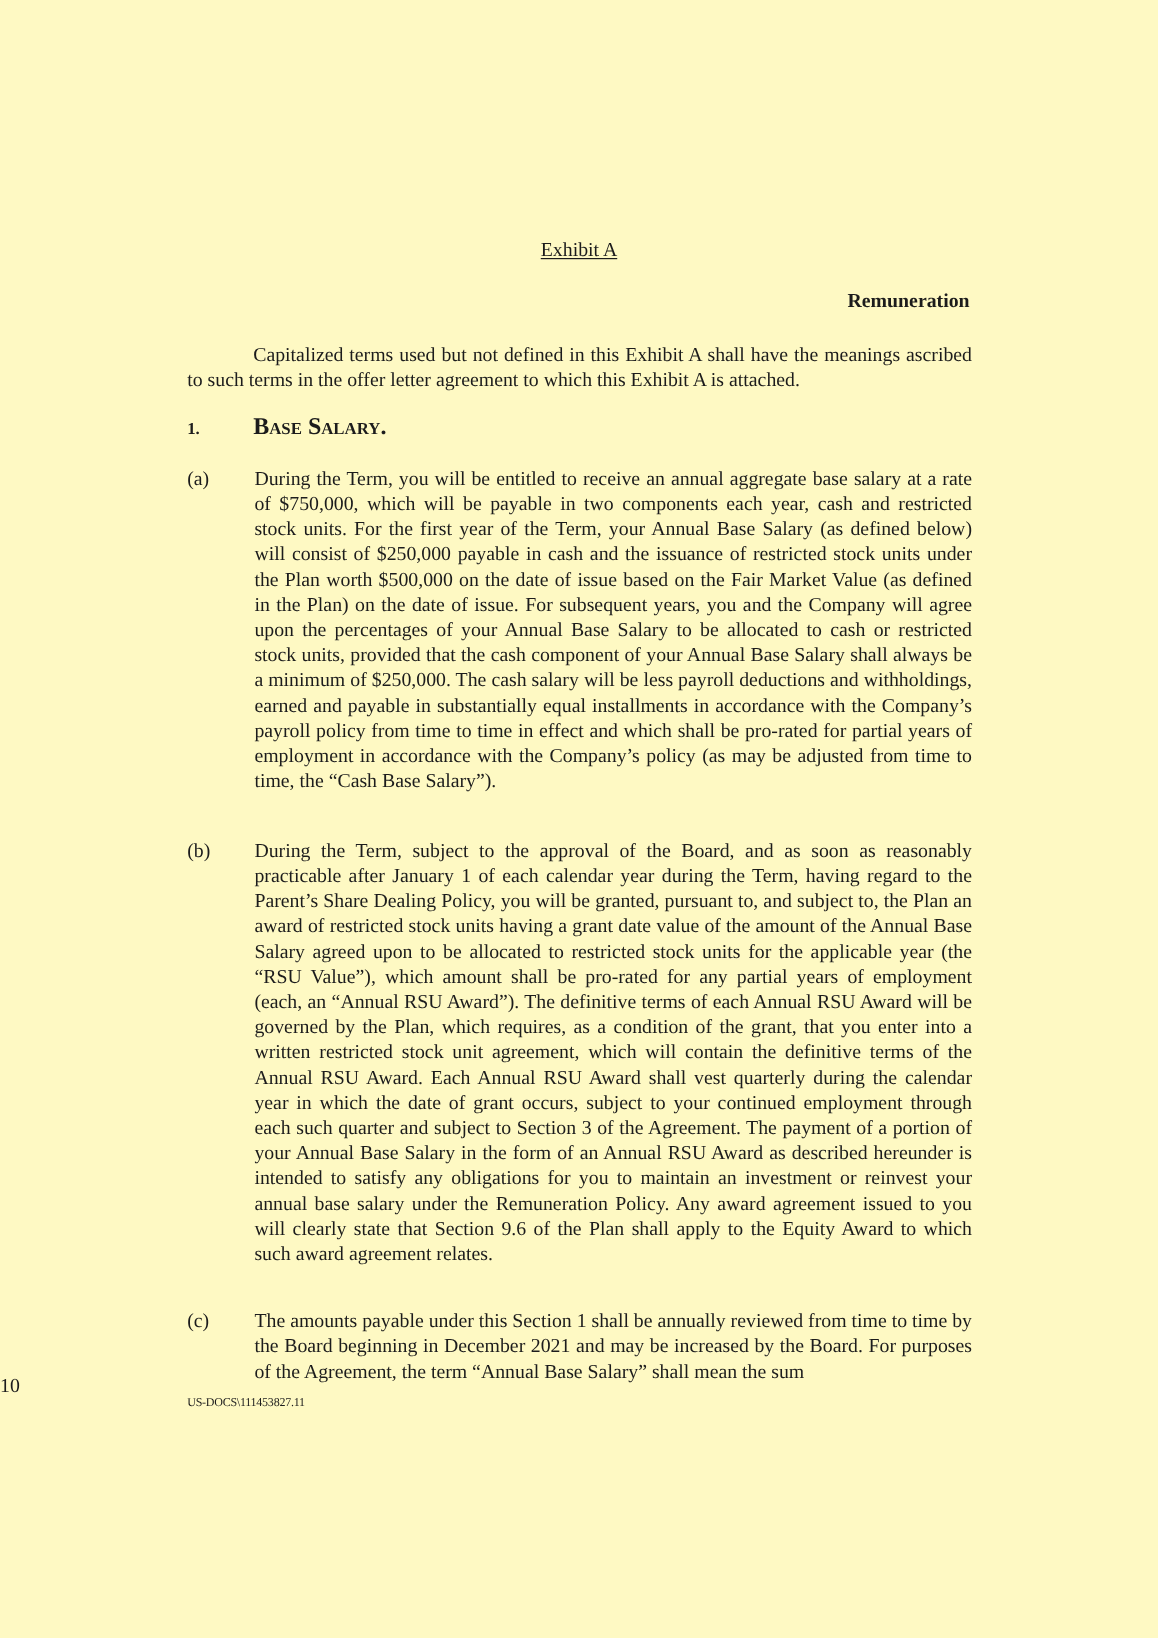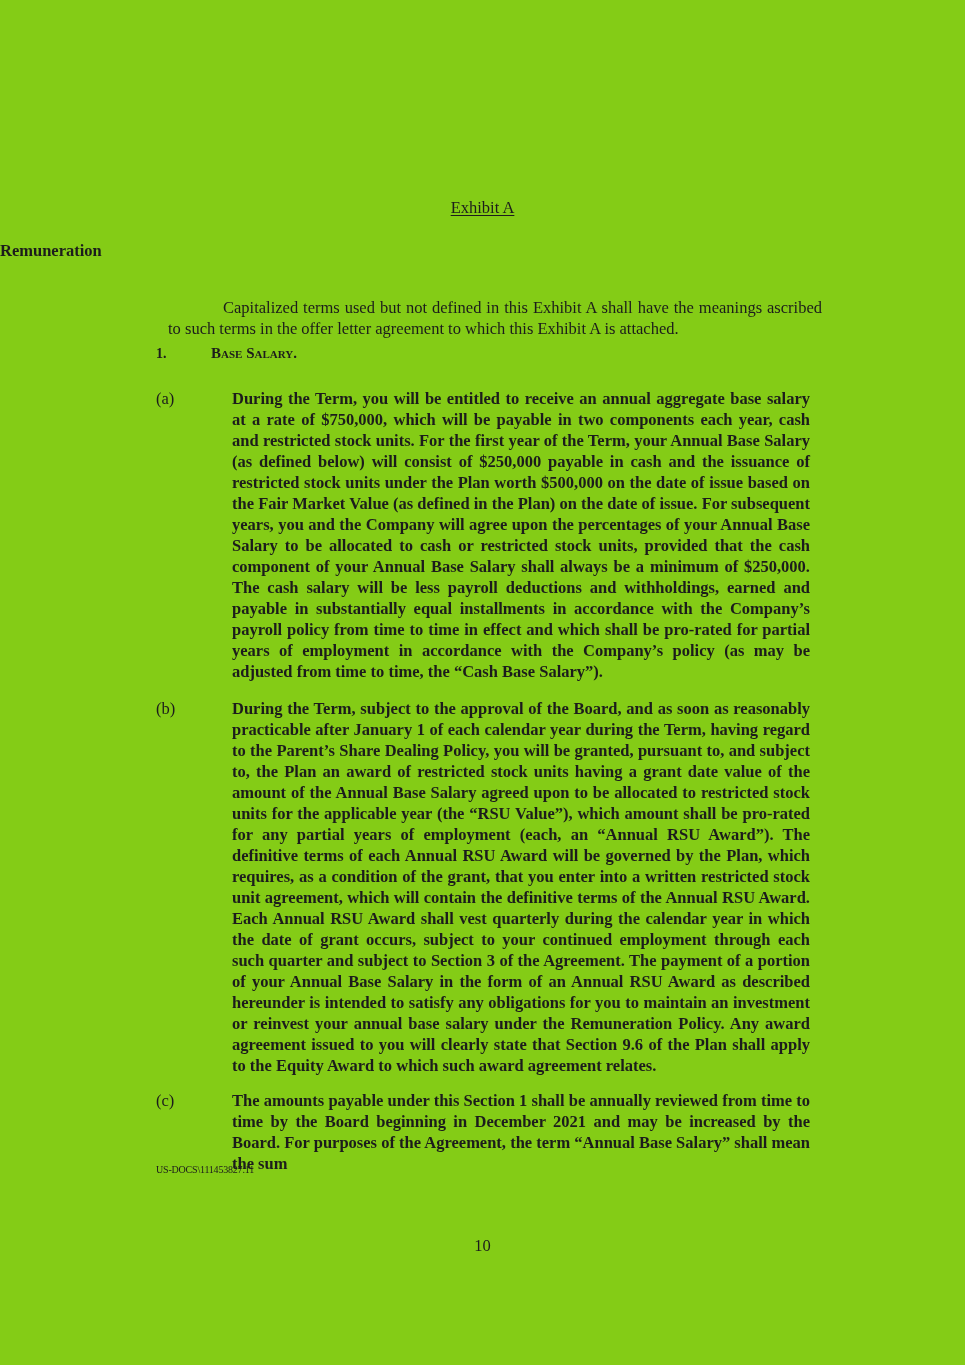--- a/index.html
+++ b/index.html
@@ -1,49 +1,49 @@
 <!DOCTYPE html>
 <html><head>
 <meta charset="utf-8">
 <style>
   html, body { margin: 0; padding: 0; background: #ffffff; }
   body {
     width: 965px; height: 1365px; position: relative; overflow: hidden;
     font-family: "Liberation Serif", "DejaVu Serif", serif;
     color: #1c1c1c;
   }
-  .page { position: absolute; left: 0; top: 0; width: 965px; height: 1365px; background: #84cc16; }
+  .page { position: absolute; left: 0; top: 0; width: 965px; height: 1365px; background: #fef9c3; }
   .exhibit-title {
     position: absolute; top: 198px; left: 0; width: 965px; text-align: center;
     font-size: 16.5px; text-decoration: underline; text-underline-offset: 2px;
   }
   .section-heading {
-    position: absolute; top: 241px; left: 0; width: 808px; text-align: left;
+    position: absolute; top: 241px; left: 0; width: 808px; text-align: right;
     font-size: 16.5px; font-weight: bold;
   }
   .intro {
     position: absolute; top: 285px; left: 156px; width: 654px;
     font-size: 16.5px; line-height: 21px; text-align: justify;
-    text-indent: 55px; margin: 12px;
+    text-indent: 55px; margin: 0;
   }
   .s1-head {
     position: absolute; top: 345px; left: 156px; font-size: 14px; font-weight: bold;
   }
   .s1-head .num { display: inline-block; width: 55px; }
-  .s1-head .title { font-variant: small-caps; font-size: 15px; }
+  .s1-head .title { font-variant: small-caps; font-size: 20px; }
   .item {
     position: absolute; left: 156px; width: 654px; font-size: 16.5px; line-height: 21px;
   }
   .item .label { position: absolute; left: 0; top: 0; width: 40px; }
-  .item .body { margin-left: 76px; text-align: justify; text-align-last: left; font-weight: bold; }
+  .item .body { margin-left: 56px; text-align: justify; text-align-last: left; }
   #item-a { top: 388px; }
   #item-b { top: 698px; }
   #item-c { top: 1090px; }
   .page-number {
-    position: absolute; top: 1236px; left: 0; width: 965px; text-align: center; font-size: 16.5px;
+    position: absolute; top: 1145px; left: 0; width: 965px; font-size: 16.5px;
   }
   .doc-id {
     position: absolute; top: 1164px; left: 156px; font-size: 10px; letter-spacing: -0.2px;
   }
 </style>
 </head>
 <body>
 
 <div class="page">
   <div class="exhibit-title">Exhibit A</div>

